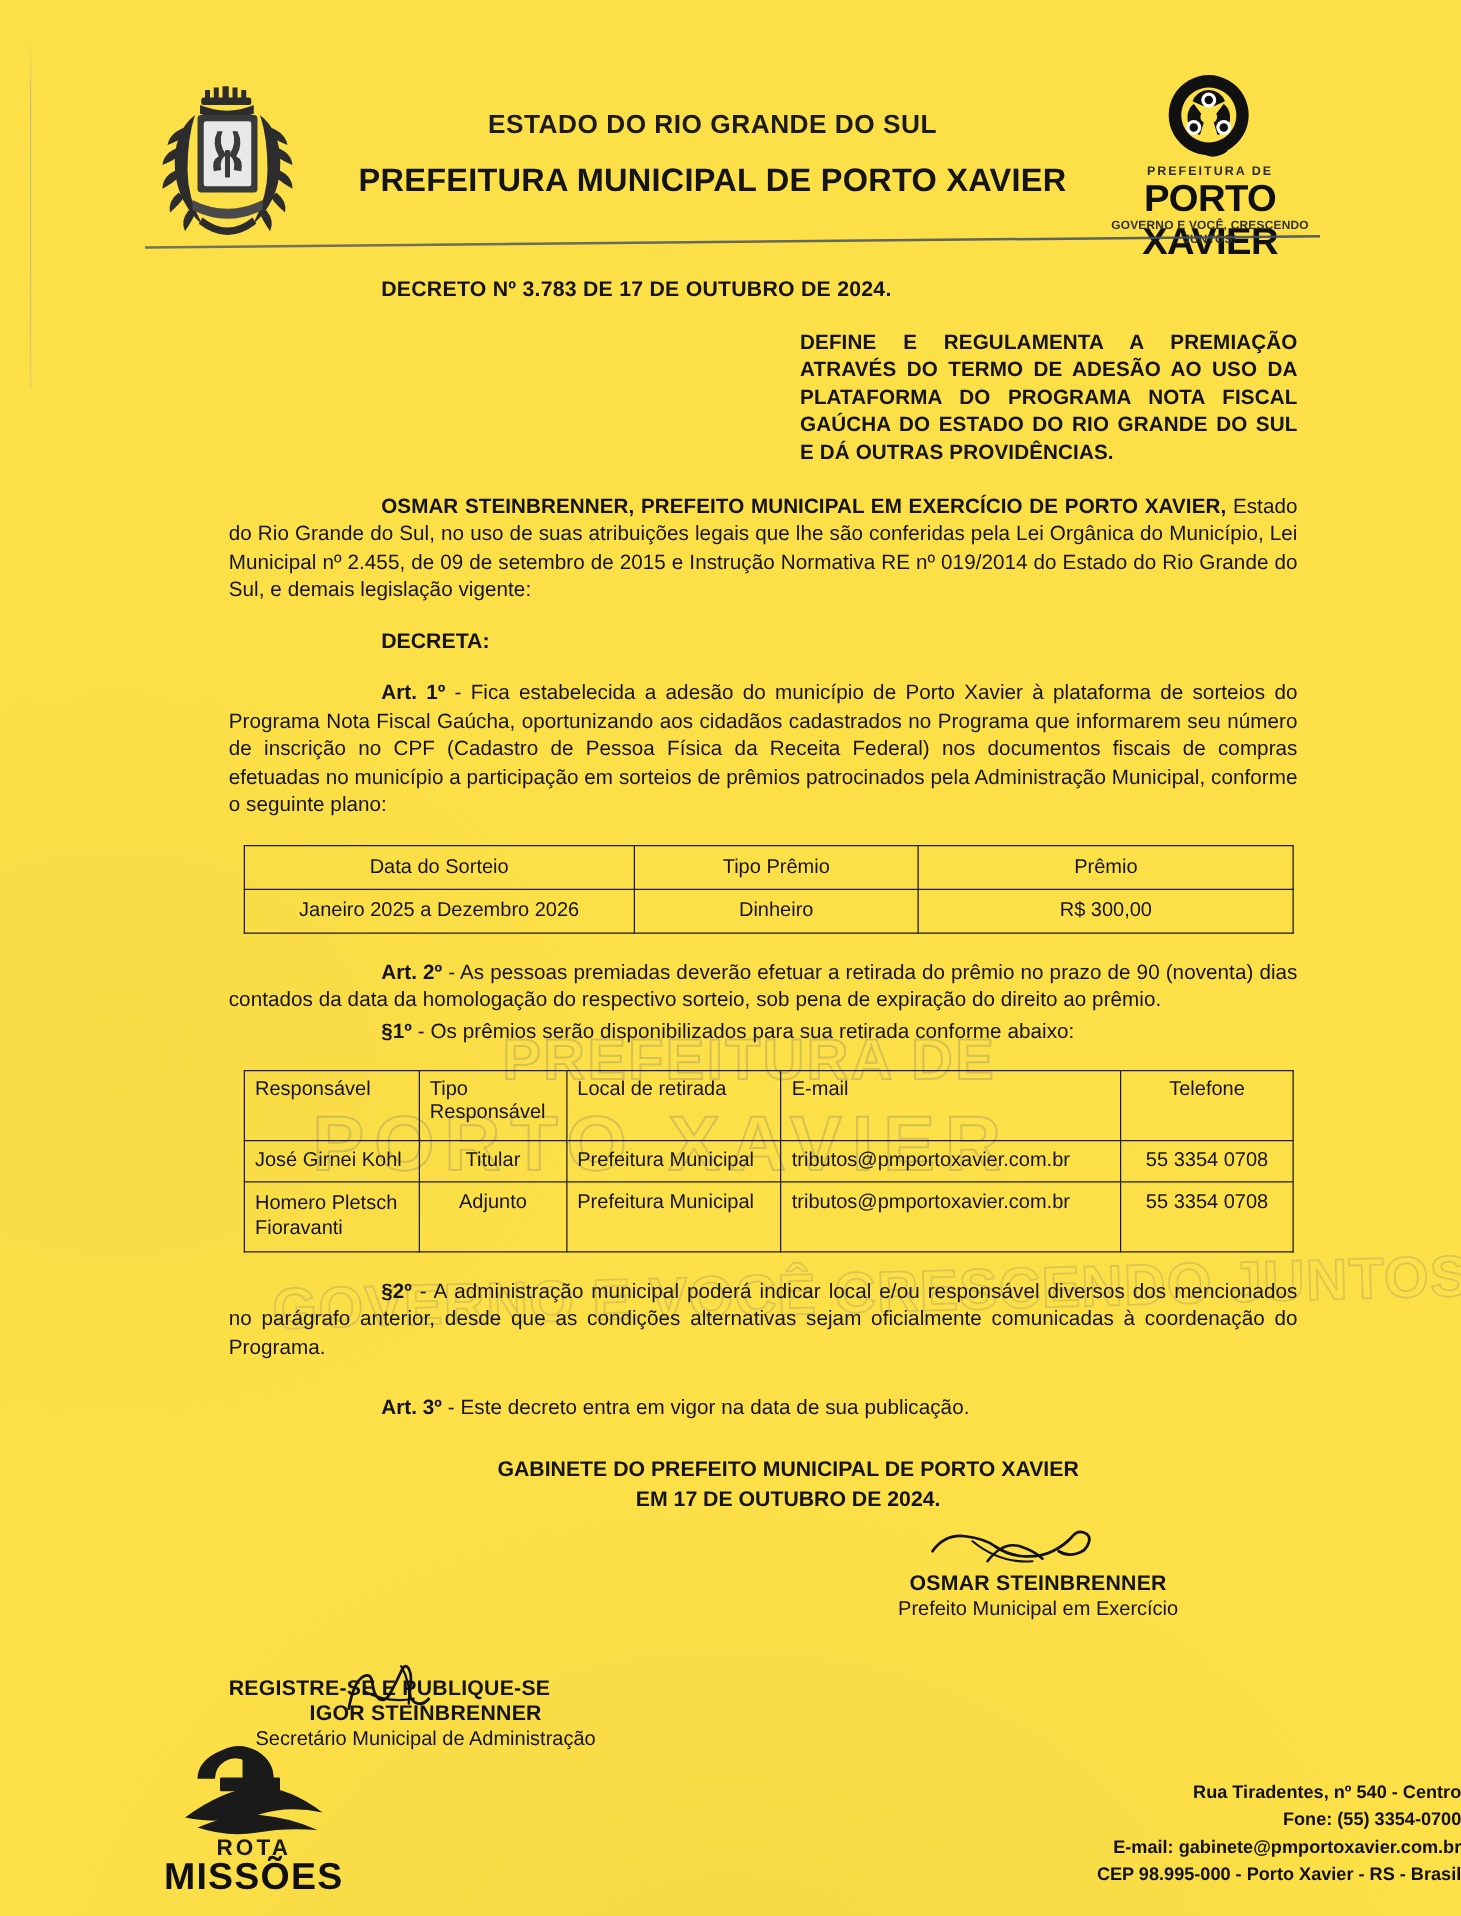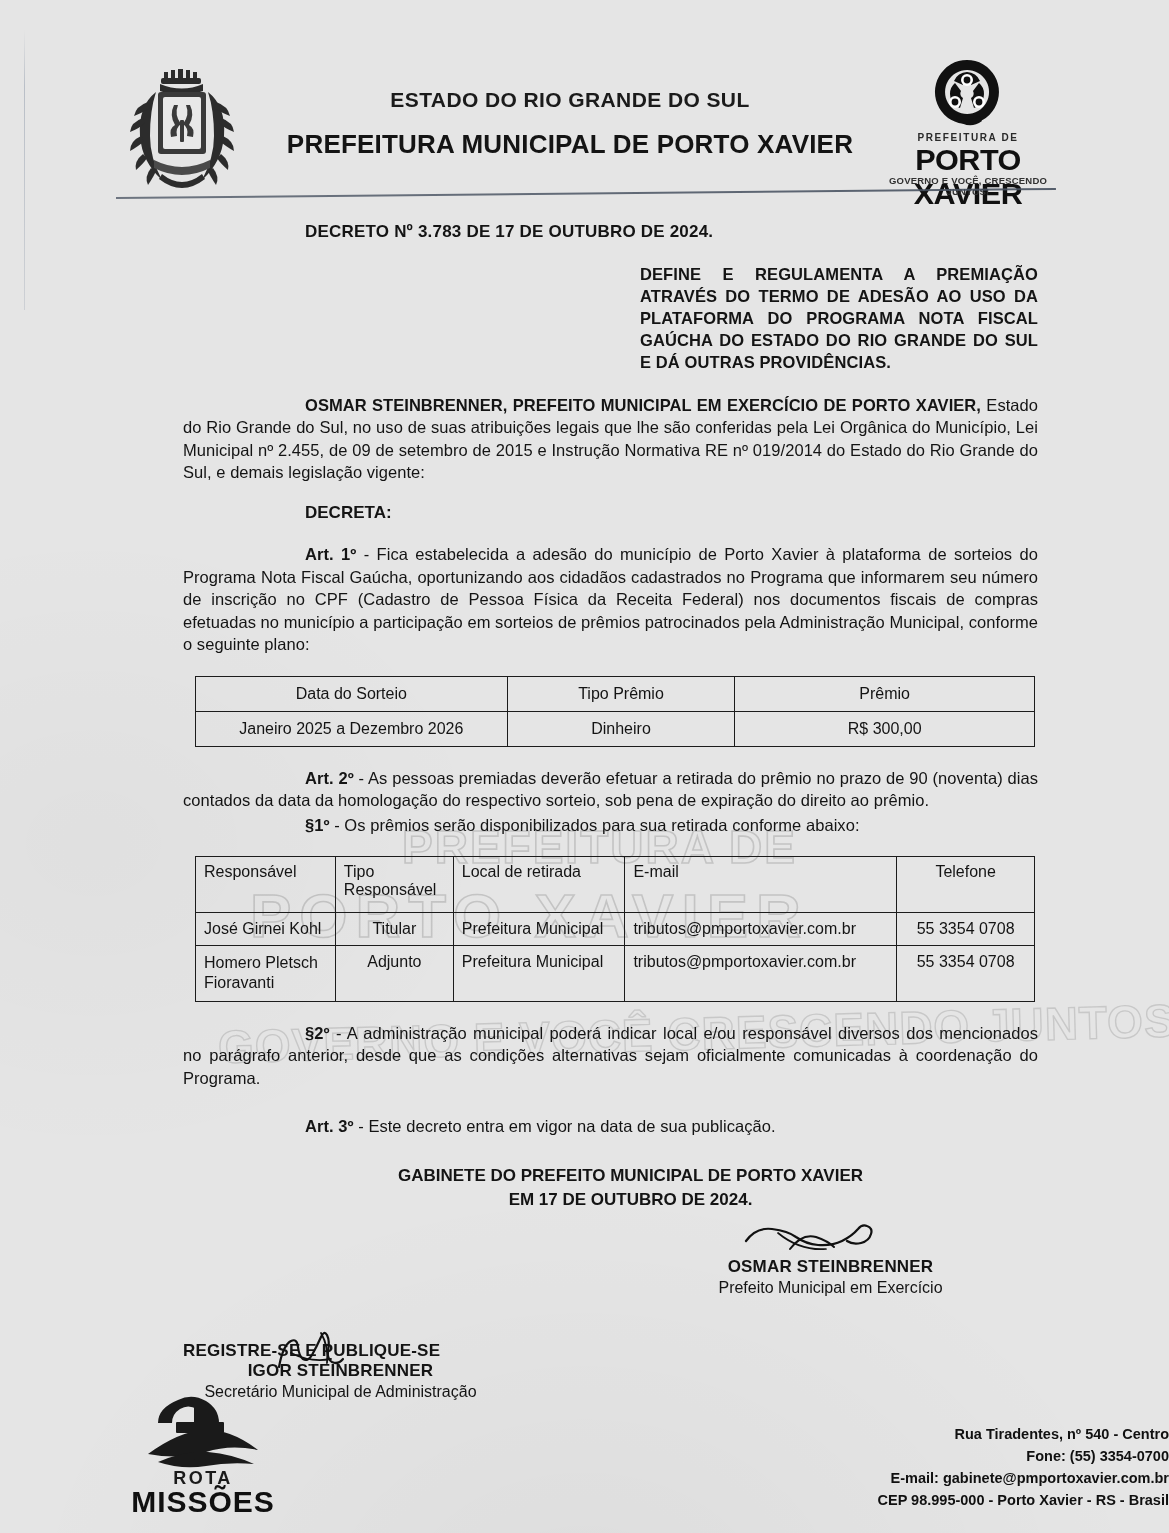--- a/index.html
+++ b/index.html
@@ -12,21 +12,21 @@
     font-family: "Liberation Sans", sans-serif;
     color: #141414;
     position: relative;
     overflow: hidden;
   }
 
   
   .page {
     position: absolute;
     inset: 0;
-    background: #e5e5e5;
+    background: #fde047;
   }
   .scan-edge-left {
     position: absolute;
     left: 24px; top: 30px;
     width: 1px; height: 280px;
     background: linear-gradient(to bottom, rgba(150,160,175,0) 0%, rgba(150,160,175,.55) 20%, rgba(150,160,175,.30) 100%);
   }
   .scan-tint {
     position: absolute; inset: 0;
     background:

